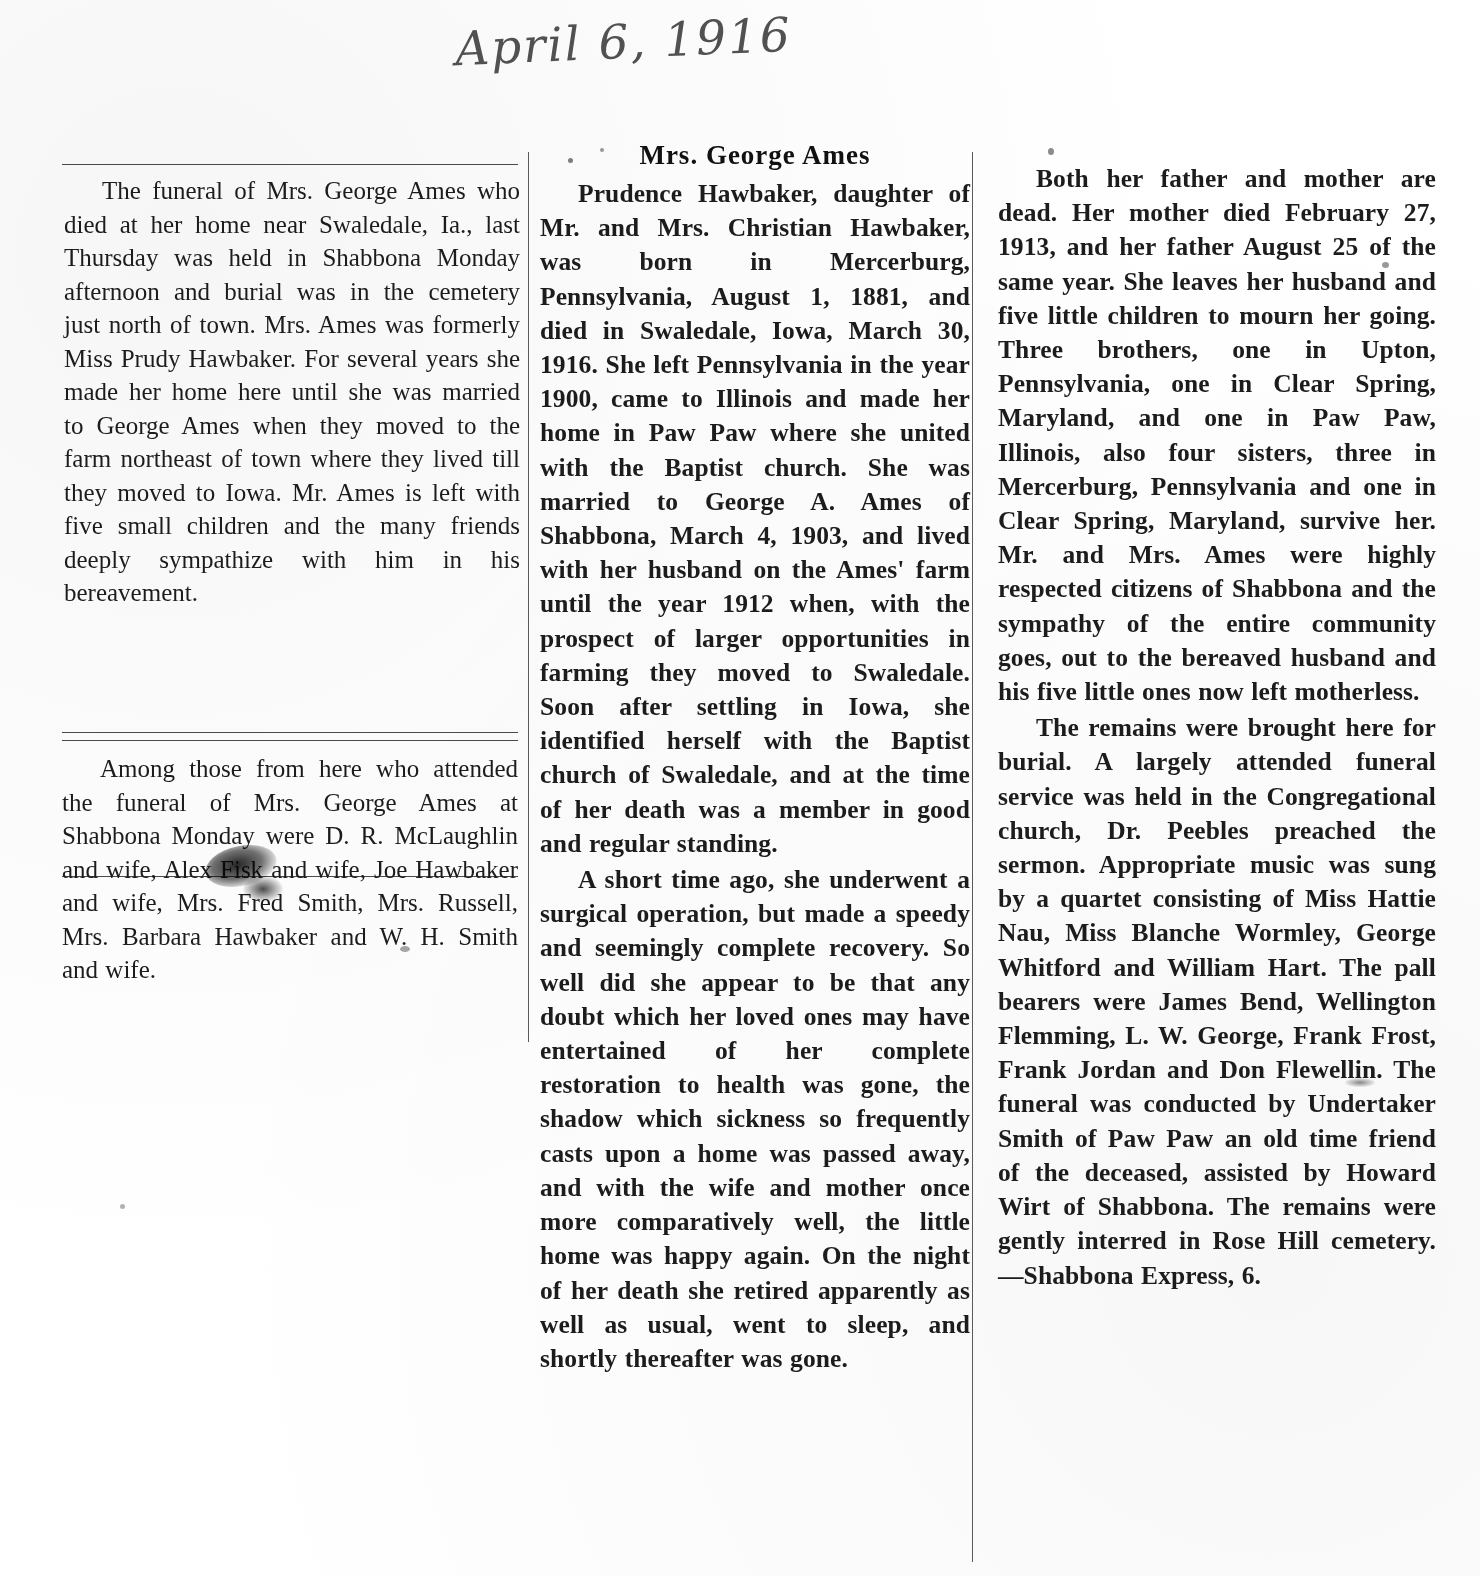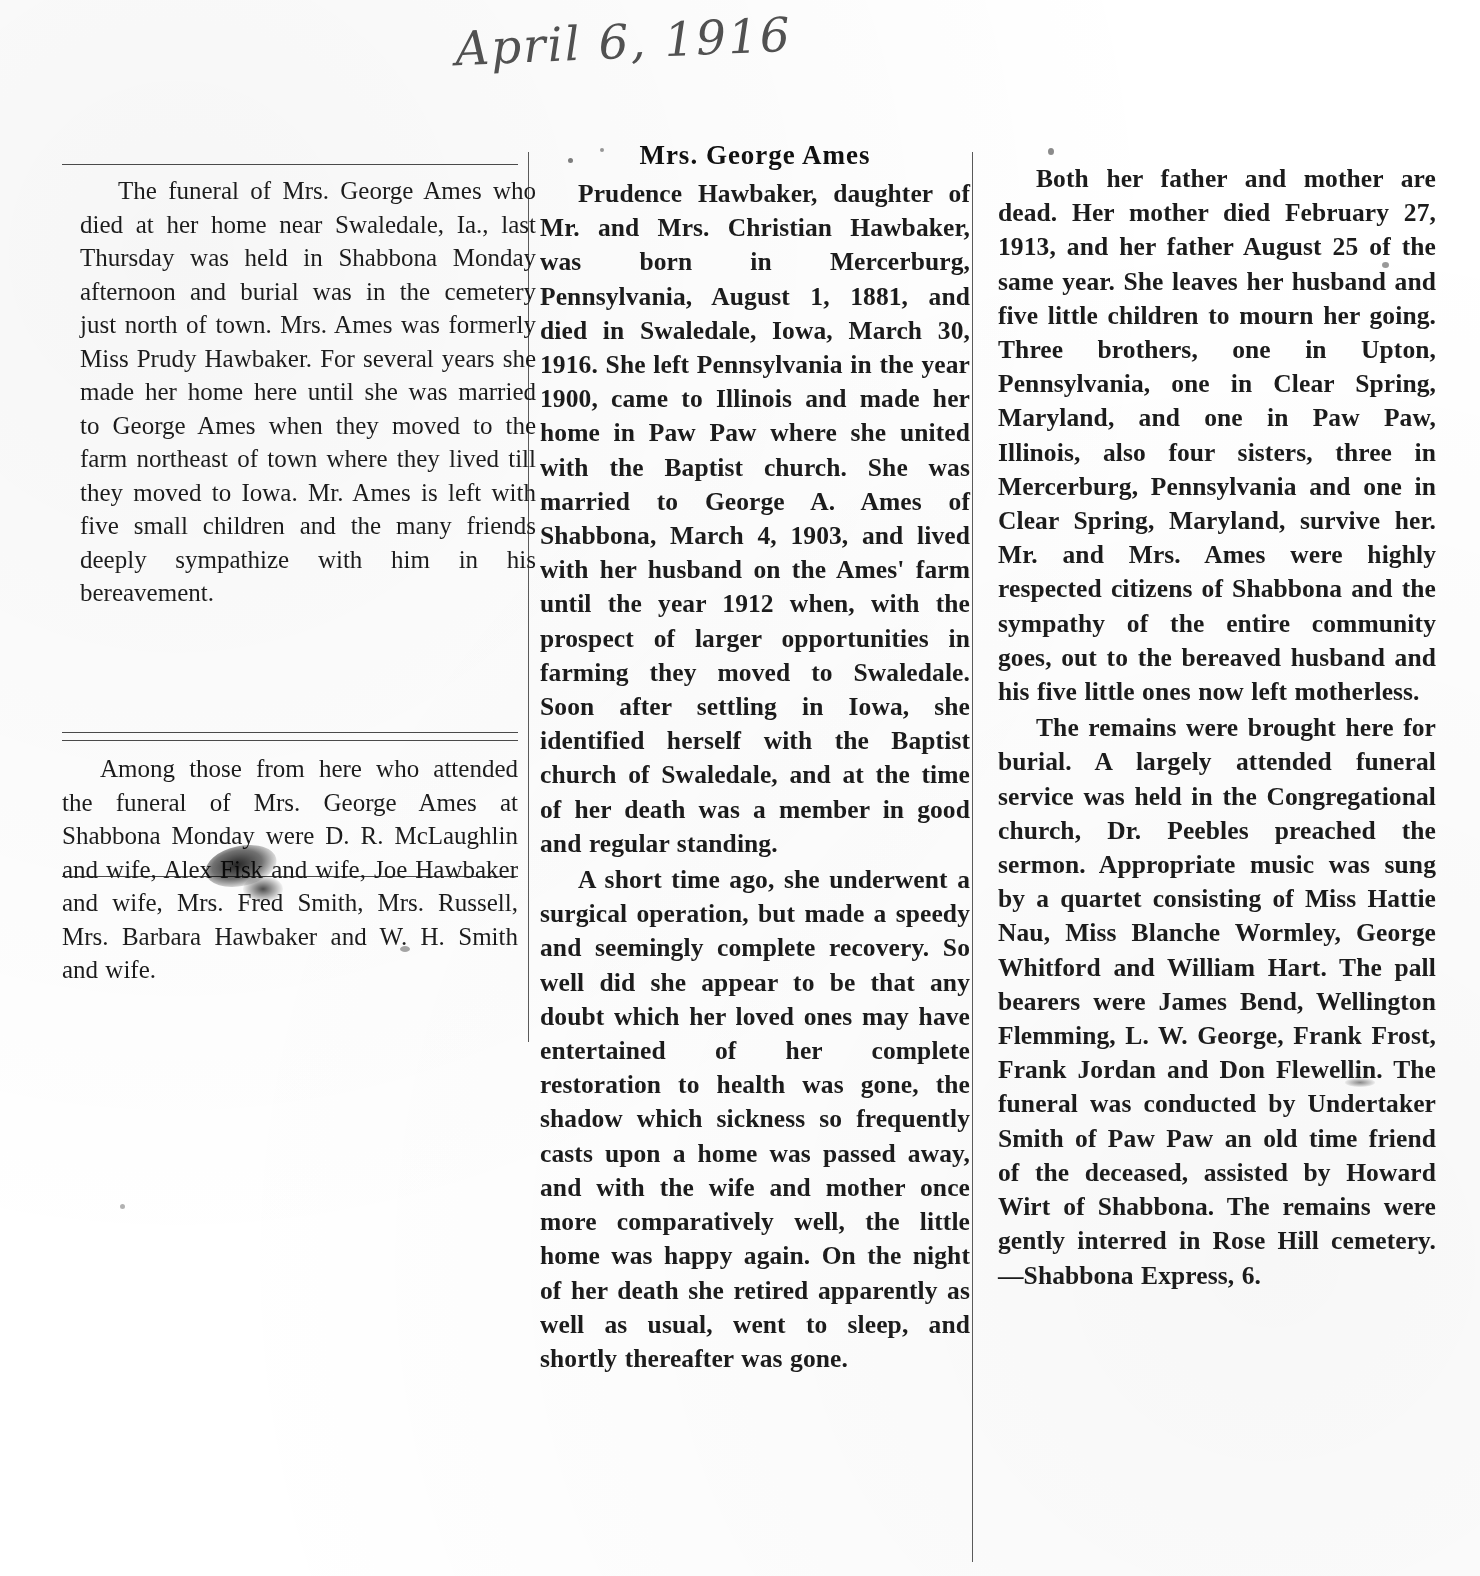--- a/index.html
+++ b/index.html
@@ -97,21 +97,21 @@
     line-height: 33.5px;
   }
   #col-2 p.para,
   #col-3 p.para {
     font-weight: bold;
     font-size: 25.5px;
     line-height: 34.2px;
     letter-spacing: 0.1px;
   }
 
-  #col-1 .block-a { position: absolute; top: 34px;  left: 18px; width: 456px; }
+  #col-1 .block-a { position: absolute; top: 34px;  left: 2px; width: 456px; }
   #col-1 .block-b { position: absolute; top: 612px; left: 0; width: 456px; }
 
   #col-2 .inner { position: absolute; top: 0; left: 0; width: 430px; }
   #col-3 .inner { position: absolute; top: 22px; left: 12px; width: 438px; }
 
   
   .smudge {
     position: absolute;
     border-radius: 50%;
     background: #000;

